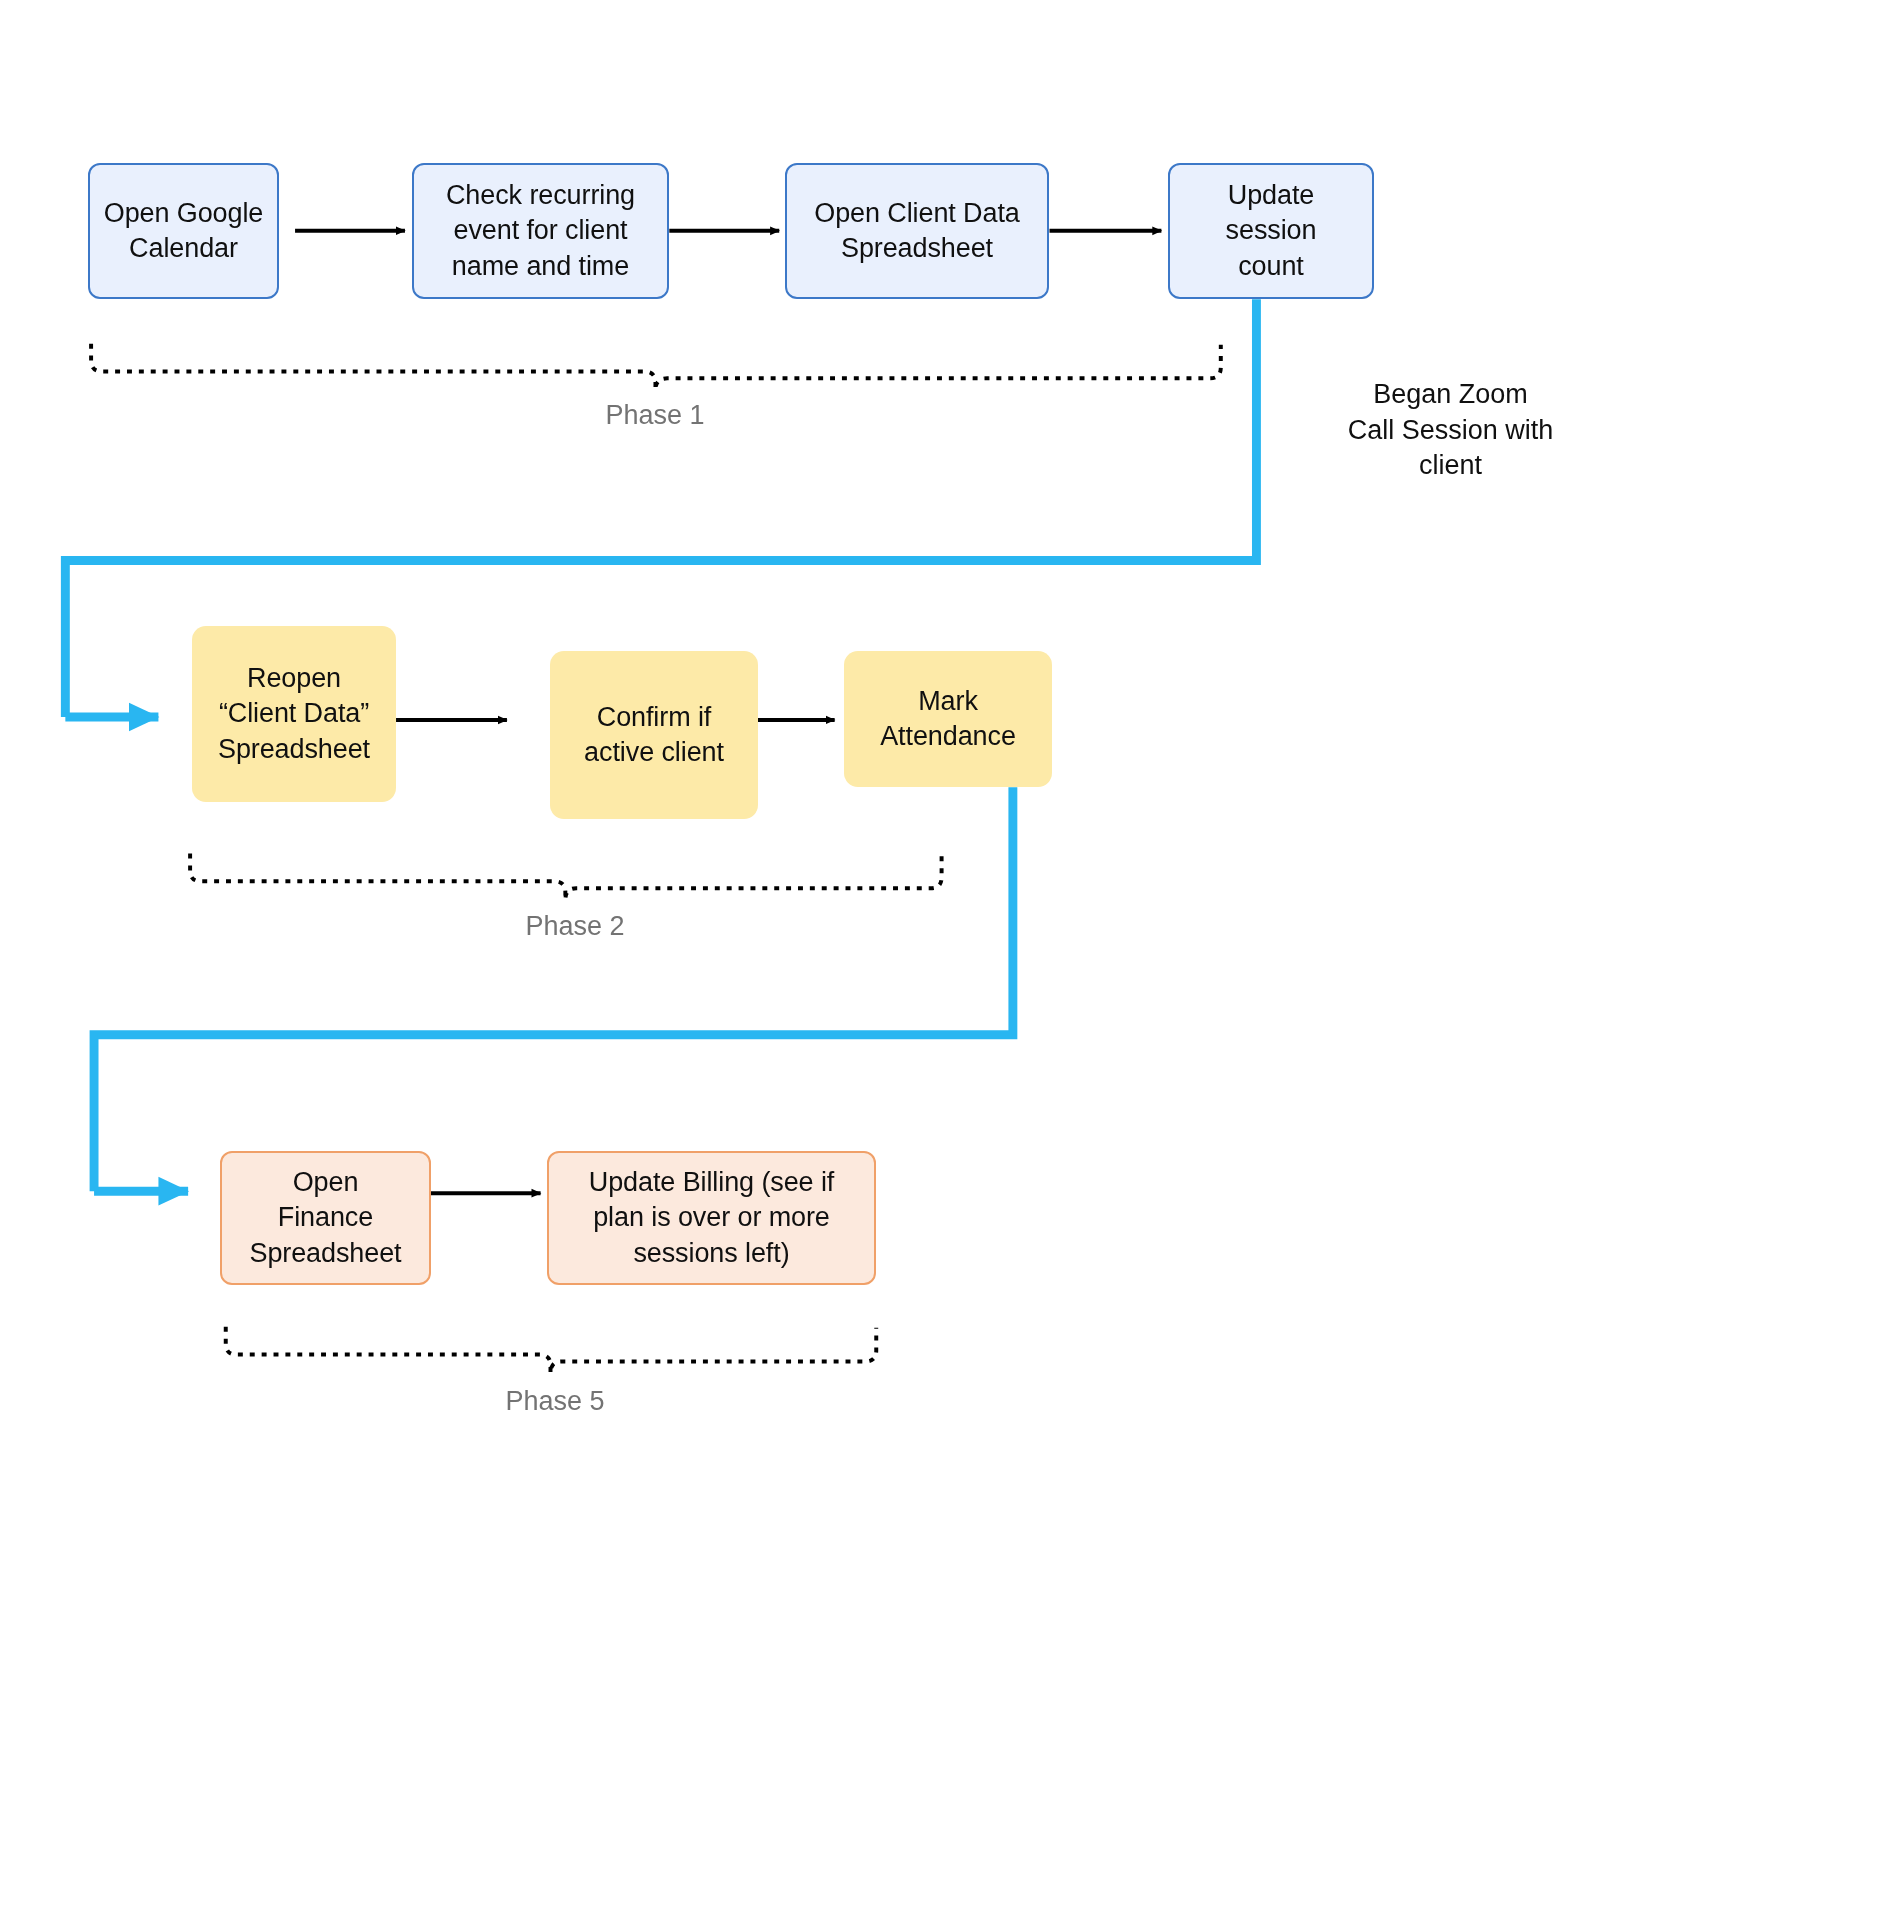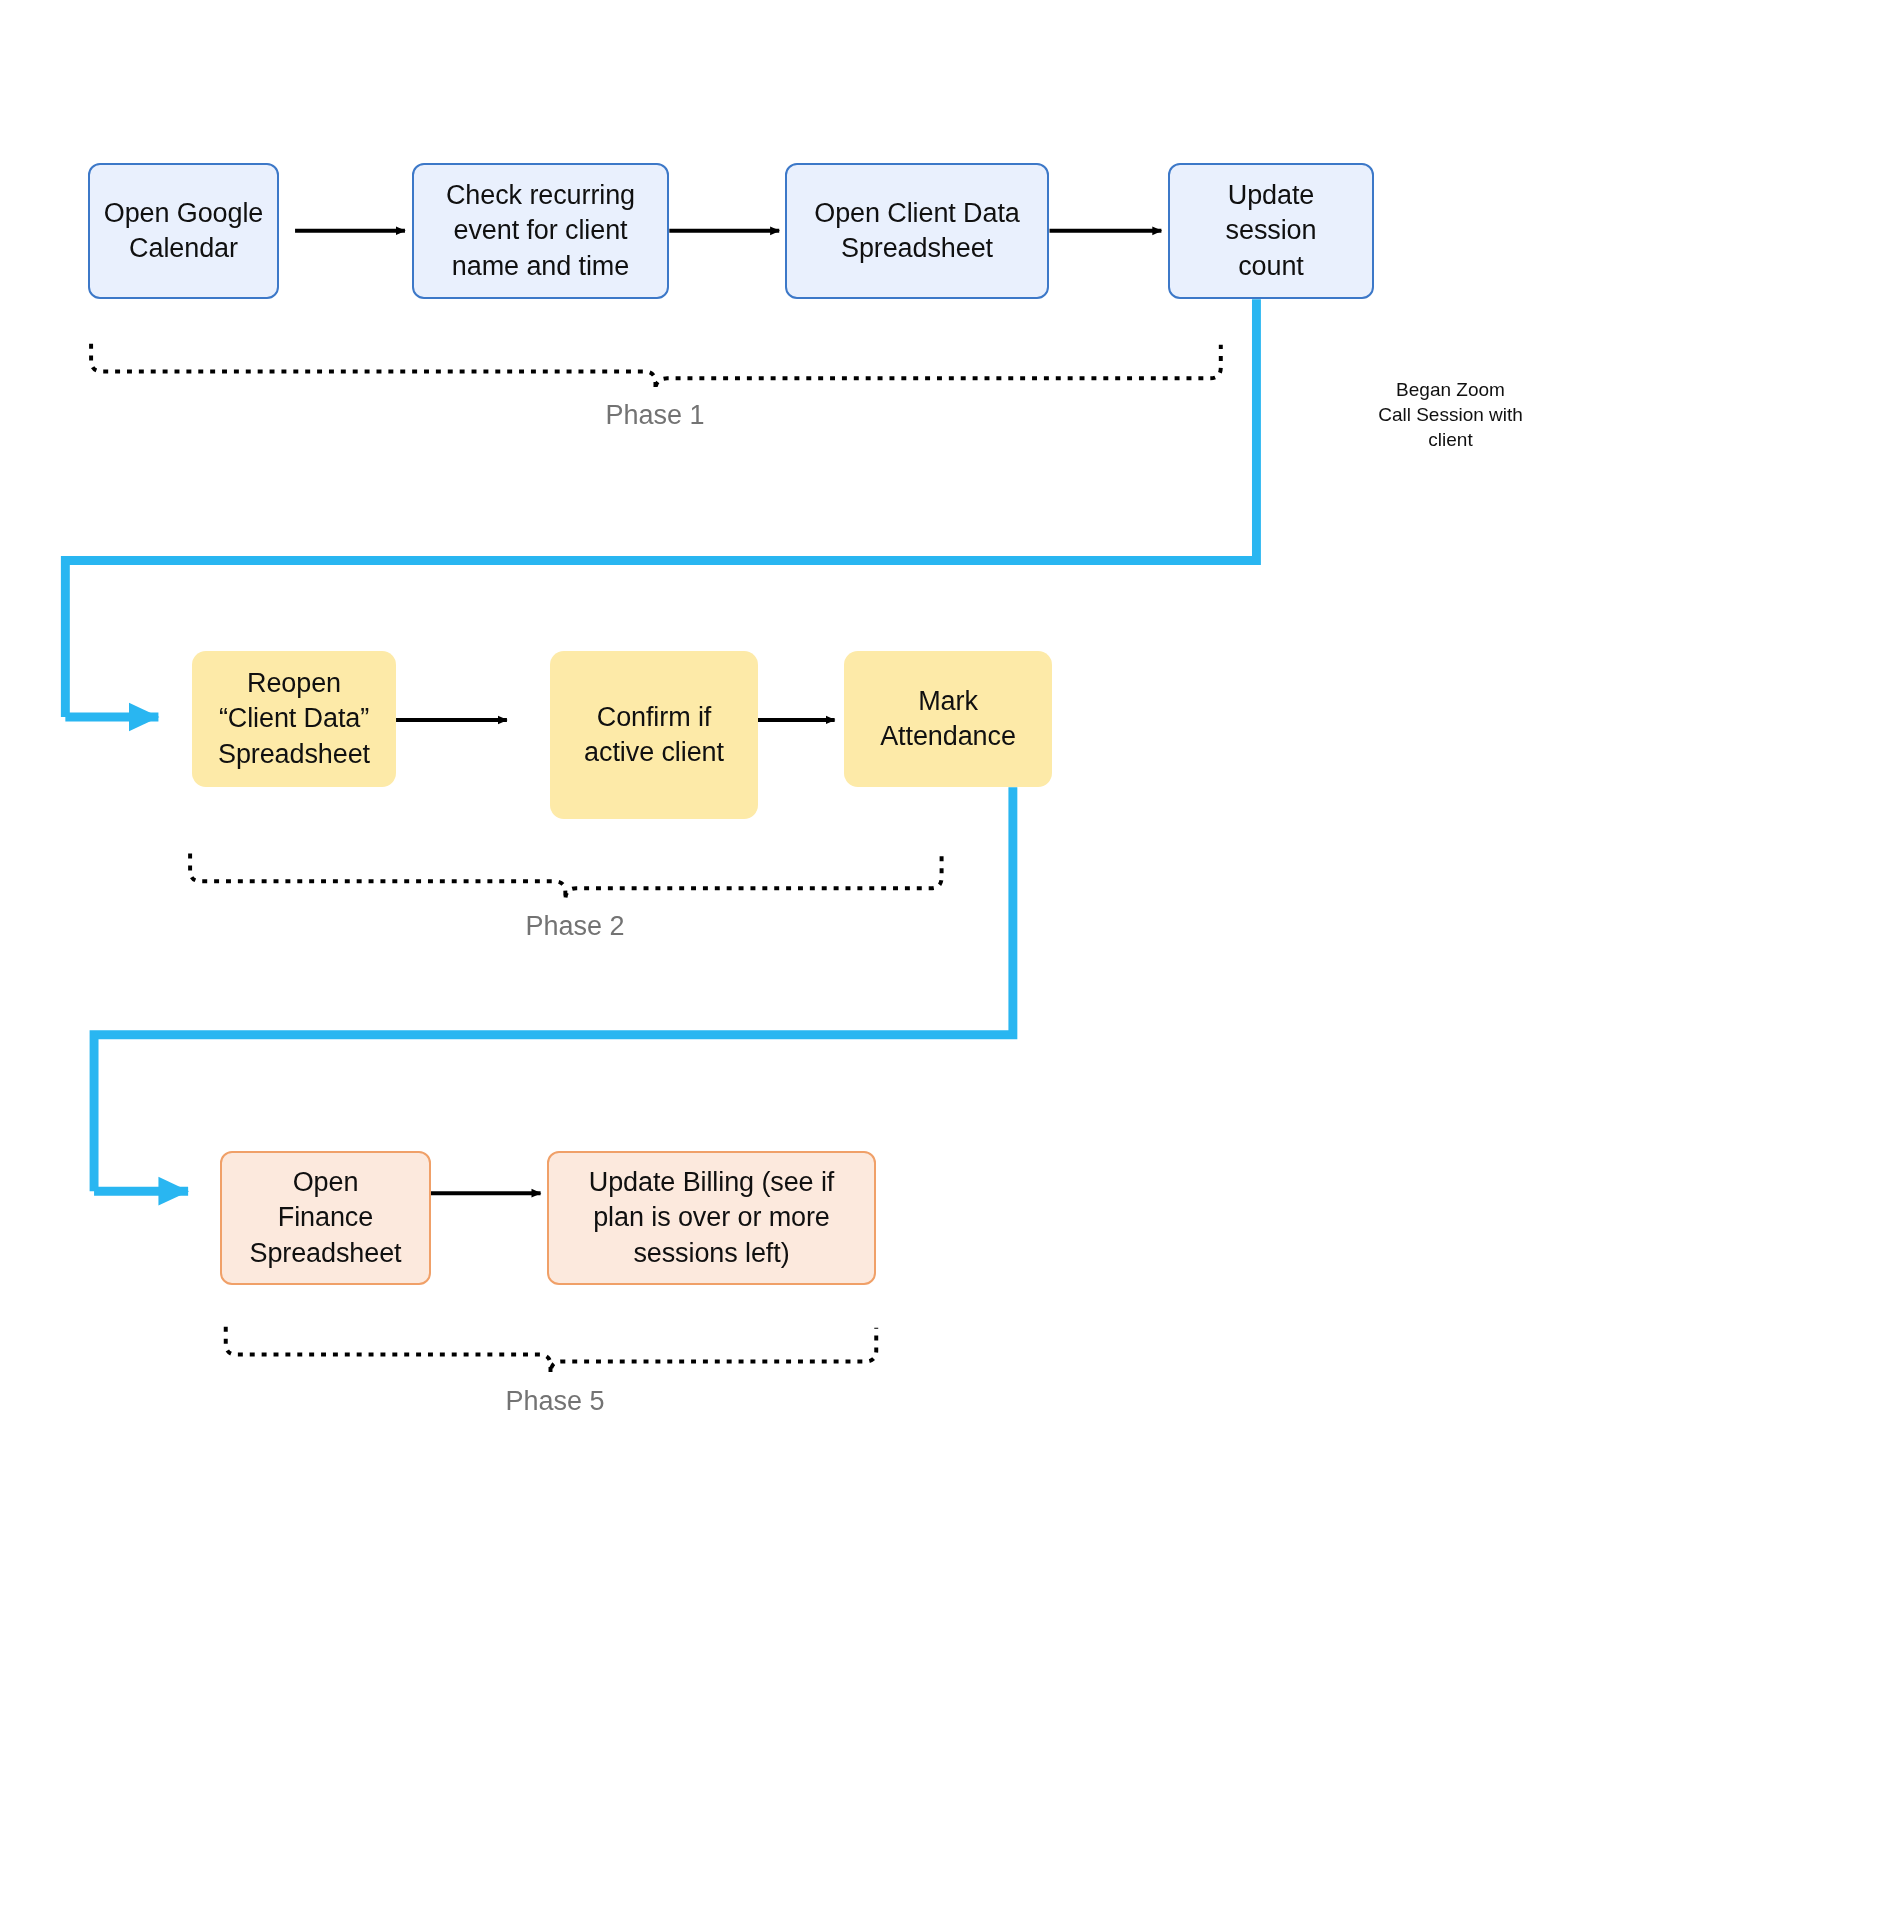--- a/index.html
+++ b/index.html
@@ -7,21 +7,21 @@
        font-family:"Liberation Sans","DejaVu Sans",sans-serif;}
   #canvas{position:absolute;left:0;top:0;width:1901px;height:1927px;}
   .node{position:absolute;box-sizing:border-box;display:flex;align-items:center;
         justify-content:center;text-align:center;border-radius:12px;
         font-size:27px;line-height:1.30;color:#101010;letter-spacing:-0.1px;
         padding:6px 10px;}
   .node.blue{background:#e9f0fd;border:2px solid #3c78c8;}
   .node.yellow{background:#fdeaa8;border:none;border-radius:14px;}
   .node.orange{background:#fce9dd;border:2px solid #f0a068;border-radius:12px;margin-top:24px;}
   .node span{display:block;width:100%;}
-  .freelabel{position:absolute;font-size:19px;line-height:1.32;color:#101010;
+  .freelabel{position:absolute;font-size:27px;line-height:1.32;color:#101010;
              text-align:center;}
   .phaselabel{position:absolute;font-size:27px;color:#737373;text-align:center;}
   svg{position:absolute;left:0;top:0;overflow:visible;}
 </style>
 </head>
 <body>
 
 <svg id="canvas" width="1901" height="1927" viewBox="0 0 1920 1946">
 
   <defs>
@@ -93,21 +93,21 @@
 </div>
 
 <div class="node blue" style="left:1168px; top:163px; width:206px; height:136px;">
   <span>Update<br>session<br>count</span>
 </div>
 
 <div class="phaselabel" style="left:556px; top:400px; width:198px;">Phase 1</div>
 
 <div class="freelabel" style="left:1307px; top:377px; width:287px;">Began Zoom<br>Call Session with<br>client</div>
 
-<div class="node yellow" style="left:192px; top:651px; width:204px; height:136px;">
+<div class="node yellow" style="left:192px; top:626px; width:204px; height:176px;">
   <span>Reopen<br>“Client Data”<br>Spreadsheet</span>
 </div>
 
 <div class="node yellow" style="left:516px; top:651px; width:208px; height:168px;margin-left:34px;">
   <span>Confirm if<br>active client</span>
 </div>
 
 <div class="node yellow" style="left:844px; top:651px; width:208px; height:136px;">
   <span>Mark<br>Attendance</span>
 </div>

